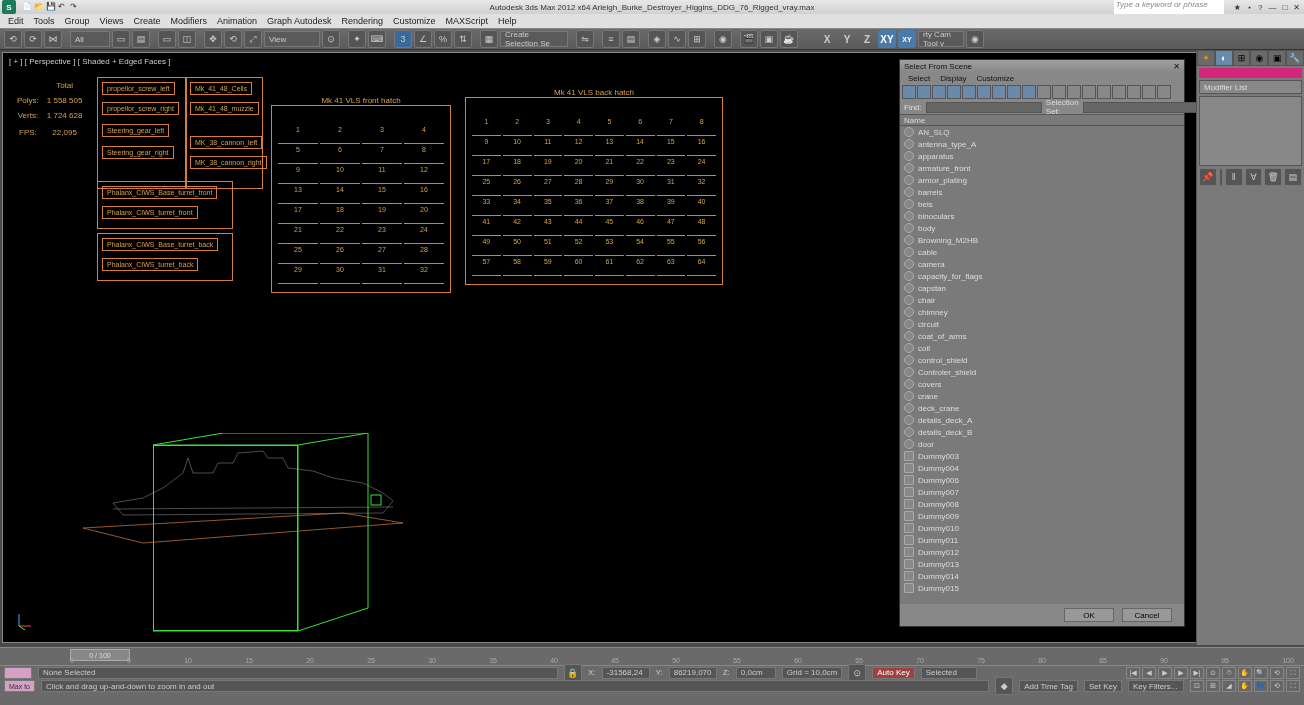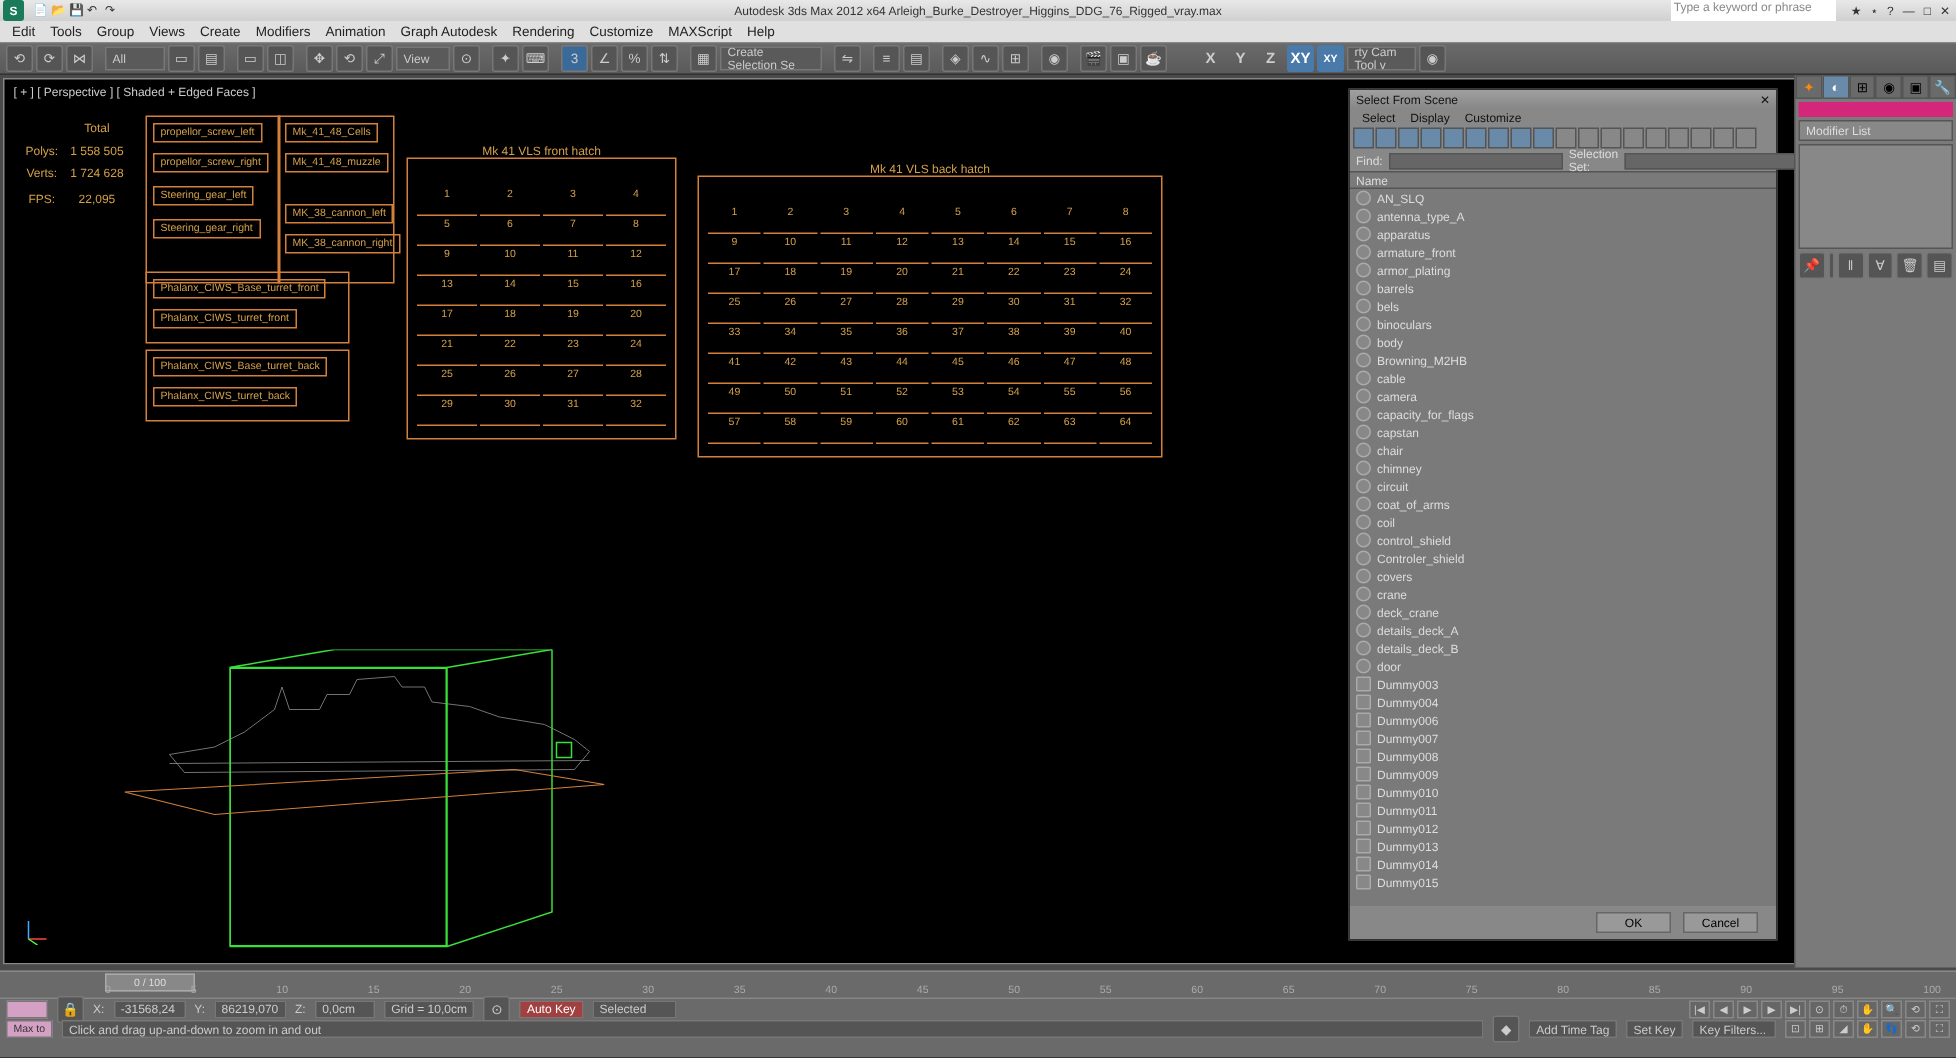--- a/index.html
+++ b/index.html
@@ -5,21 +5,21 @@
 * { margin: 0; padding: 0; box-sizing: border-box; font-family: Tahoma, sans-serif; user-select: none; }
 body { background: #4a4a4a; width: 1304px; height: 705px; overflow: hidden; position: relative; }
 
 
 .title-bar { height: 14px; background: linear-gradient(#e8e8e8,#d0d0d0); display: flex; align-items: center; font-size: 8px; color: #333; }
 .title-bar .app-icon { width: 14px; height: 14px; background: #1a7a5a; border-radius: 2px; margin: 0 2px; display: flex; align-items: center; justify-content: center; color: #fff; font-size: 8px; font-weight: bold; }
 .title-bar .qa { display: flex; gap: 2px; margin-left: 4px; }
 .title-bar .qa span { width: 10px; height: 10px; display: inline-block; }
 .title-bar .title { position: absolute; left: 50%; transform: translateX(-50%); }
 .title-bar .right { margin-left: auto; display: flex; align-items: center; gap: 4px; padding-right: 4px; }
-.title-bar .search { width: 110px; height: 14px; background: #fff; font-size: 8px; color: #888; padding: 0 2px; }
+.title-bar .search { width: 110px; height: 14px; background: #fff; font-size: 8px; font-style: italic; color: #888; padding: 0 2px; }
 .title-bar .sys { display: flex; gap: 6px; margin-left: 6px; }
 .title-bar .sys span { cursor: pointer; }
 
 
 .menu-bar { height: 14px; background: #e0e0e0; display: flex; align-items: center; font-size: 9px; color: #222; padding-left: 8px; gap: 10px; }
 .menu-bar span { cursor: pointer; }
 
 
 .toolbar { height: 22px; background: linear-gradient(#6a6a6a,#5a5a5a); border-top: 1px solid #888; border-bottom: 1px solid #333; display: flex; align-items: center; gap: 2px; padding: 0 4px; }
 .tool-btn { width: 18px; height: 18px; background: #555; border: 1px solid #777; border-radius: 2px; display: flex; align-items: center; justify-content: center; color: #ccc; font-size: 9px; cursor: pointer; }
@@ -138,21 +138,21 @@
   <div class="tool-dd" style="width:40px">All</div>
   <div class="tool-btn">▭</div>
   <div class="tool-btn">▤</div>
   <div class="tool-sep"></div>
   <div class="tool-btn">▭</div>
   <div class="tool-btn">◫</div>
   <div class="tool-sep"></div>
   <div class="tool-btn">✥</div>
   <div class="tool-btn">⟲</div>
   <div class="tool-btn">⤢</div>
-  <div class="tool-dd" style="width:36px">View</div>
+  <div class="tool-dd" style="width:56px">View</div>
   <div class="tool-btn">⊙</div>
   <div class="tool-sep"></div>
   <div class="tool-btn">✦</div>
   <div class="tool-btn">⌨</div>
   <div class="tool-sep"></div>
   <div class="tool-btn active">3</div>
   <div class="tool-btn">∠</div>
   <div class="tool-btn">%</div>
   <div class="tool-btn">⇅</div>
   <div class="tool-sep"></div>
@@ -265,21 +265,21 @@
           <div class="vls-cell">26</div>
           <div class="vls-cell">27</div>
           <div class="vls-cell">28</div>
           <div class="vls-cell">29</div>
           <div class="vls-cell">30</div>
           <div class="vls-cell">31</div>
           <div class="vls-cell">32</div>
         </div>
     </div>
 
-    <div class="rig-group" style="left:444px; top:64px; width:310px; height:188px">
+    <div class="rig-group" style="left:444px; top:44px; width:258px; height:188px">
       <div class="label">Mk 41 VLS back hatch</div>
       <div id="vls-back-grid" class="vls-grid" style="top:20px; left:10px; right:10px; bottom:10px; grid-template-columns:repeat(8,1fr)">
           <div class="vls-cell">1</div>
           <div class="vls-cell">2</div>
           <div class="vls-cell">3</div>
           <div class="vls-cell">4</div>
           <div class="vls-cell">5</div>
           <div class="vls-cell">6</div>
           <div class="vls-cell">7</div>
           <div class="vls-cell">8</div>
@@ -616,20 +616,21 @@
       <span>85</span>
       <span>90</span>
       <span>95</span>
       <span>100</span>
     </div>
 </div>
 
 <div class="status">
   <div class="status-row" style="border-top:1px solid #888">
     <div class="box pink"></div>
+    <div class="box" style="flex:0 0 520px">None Selected</div>
     <div class="tool-btn">🔒</div>
     <span>X:</span>
     <div class="box" style="width:48px">-31568,24</div>
     <span>Y:</span>
     <div class="box" style="width:48px">86219,070</div>
     <span>Z:</span>
     <div class="box" style="width:40px">0,0cm</div>
     <div class="box">Grid = 10,0cm</div>
     <div class="tool-btn">⊙</div>
     <div class="box" style="background:#a04040;color:#fff">Auto Key</div>

